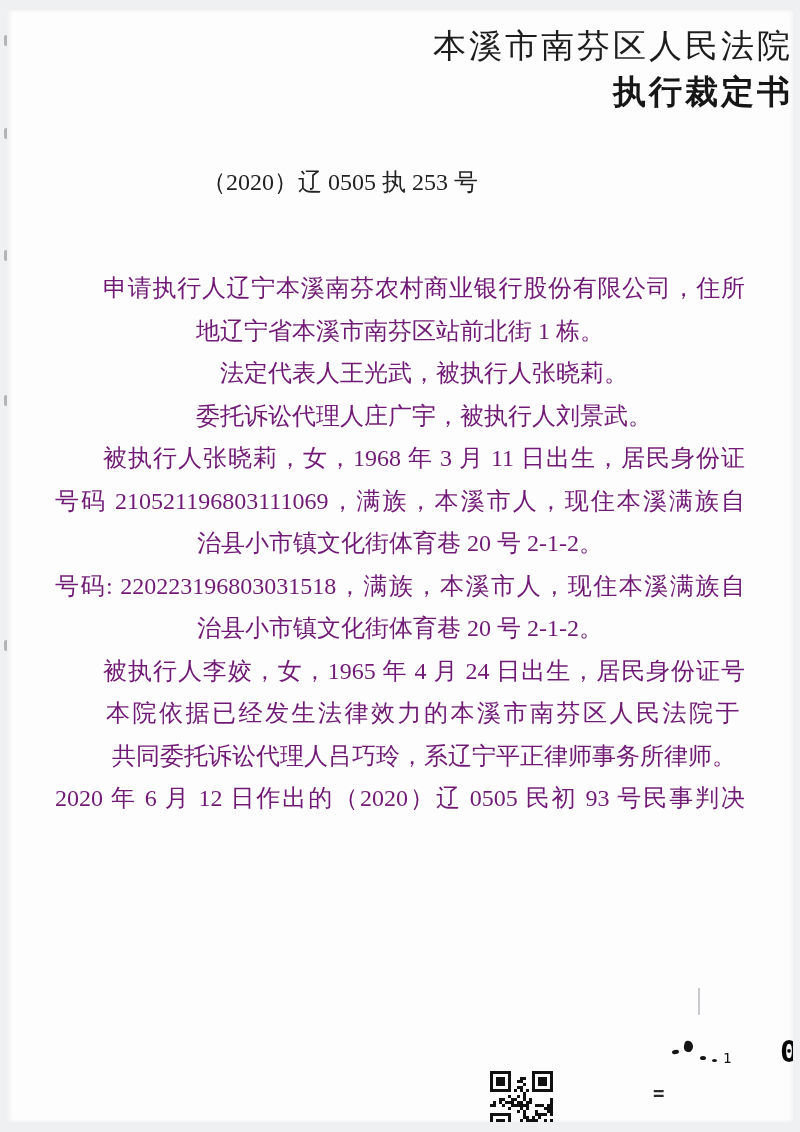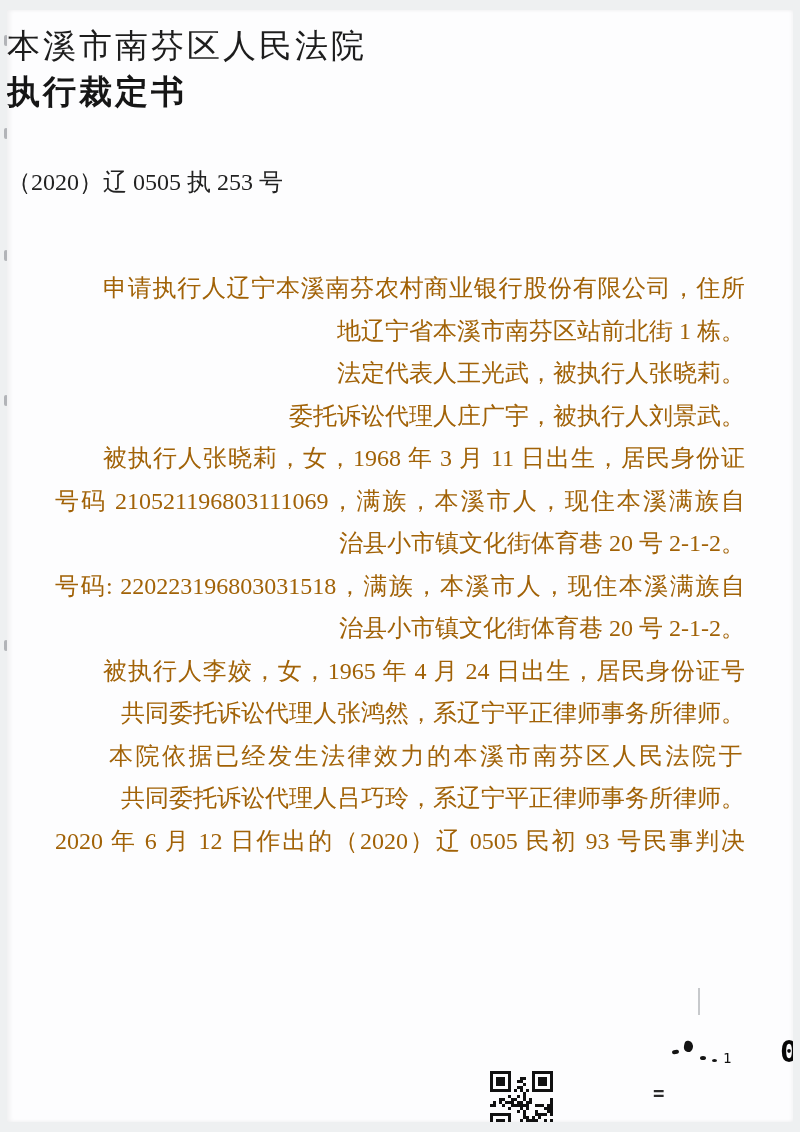--- a/index.html
+++ b/index.html
@@ -17,51 +17,51 @@
     background:#fdfdfe;
     overflow:hidden;
     box-shadow:inset 3px 0 4px rgba(0,0,0,0.05), inset -2px 0 3px rgba(0,0,0,0.03);
     color:#1d1d1d;
   }
   .court-name{
     margin:18px 0 0 0;
     font-size:33px;
     line-height:36px;
     font-weight:400;
-    text-align:left;
+    text-align:right;
     letter-spacing:3px;
     color:#1d1d1d;
   }
   .doc-title{
     margin:11px 0 0 0;
     font-size:33px;
     line-height:34px;
     font-weight:700;
-    text-align:left;
+    text-align:right;
     letter-spacing:3px;
     color:#161616;
   }
   .case-number{
     margin-top:59px;
     padding-right:120px;
-    text-align:left;
+    text-align:center;
     font-size:24px;
     line-height:28px;
     color:#222;
   }
   .doc-body{
     margin:71px 48px 0 48px;
     width:690px;
     font-size:24px;
-    color:#a16207;
+    color:#701a75;
   }
   .line{
     line-height:42.5px;
     white-space:nowrap;
-    text-align:right;
+    text-align:center;
   }
   .line.j{
     white-space:normal;
     text-align:justify;
     text-align-last:justify;
     text-justify:inter-ideograph;
   }
   .line.in{ text-indent:48px; }
   .line.sp{ letter-spacing:2.5px; }
   
@@ -119,21 +119,20 @@
       <div class="line in j">申请执行人辽宁本溪南芬农村商业银行股份有限公司，住所</div>
       <div class="line">地辽宁省本溪市南芬区站前北街 1 栋。</div>
       <div class="line in">法定代表人王光武，被执行人张晓莉。</div>
       <div class="line in">委托诉讼代理人庄广宇，被执行人刘景武。</div>
       <div class="line in j">被执行人张晓莉，女，1968 年 3 月 11 日出生，居民身份证</div>
       <div class="line j">号码 210521196803111069，满族，本溪市人，现住本溪满族自</div>
       <div class="line">治县小市镇文化街体育巷 20 号 2-1-2。</div>
       <div class="line j">号码: 220223196803031518，满族，本溪市人，现住本溪满族自</div>
       <div class="line">治县小市镇文化街体育巷 20 号 2-1-2。</div>
       <div class="line in j">被执行人李姣，女，1965 年 4 月 24 日出生，居民身份证号</div>
-      <div class="line in">共同委托诉讼代理人张鸿然，系辽宁平正律师事务所律师。</div>
       <div class="line in sp">本院依据已经发生法律效力的本溪市南芬区人民法院于</div>
       <div class="line in">共同委托诉讼代理人吕巧玲，系辽宁平正律师事务所律师。</div>
       <div class="line j">2020 年 6 月 12 日作出的（2020）辽 0505 民初 93 号民事判决</div>
     </div>
 
     <div class="streak"></div>
     <div class="smudge s1"></div>
     <div class="smudge s2"></div>
     <div class="smudge s3"></div>
     <div class="smudge s4"></div>

